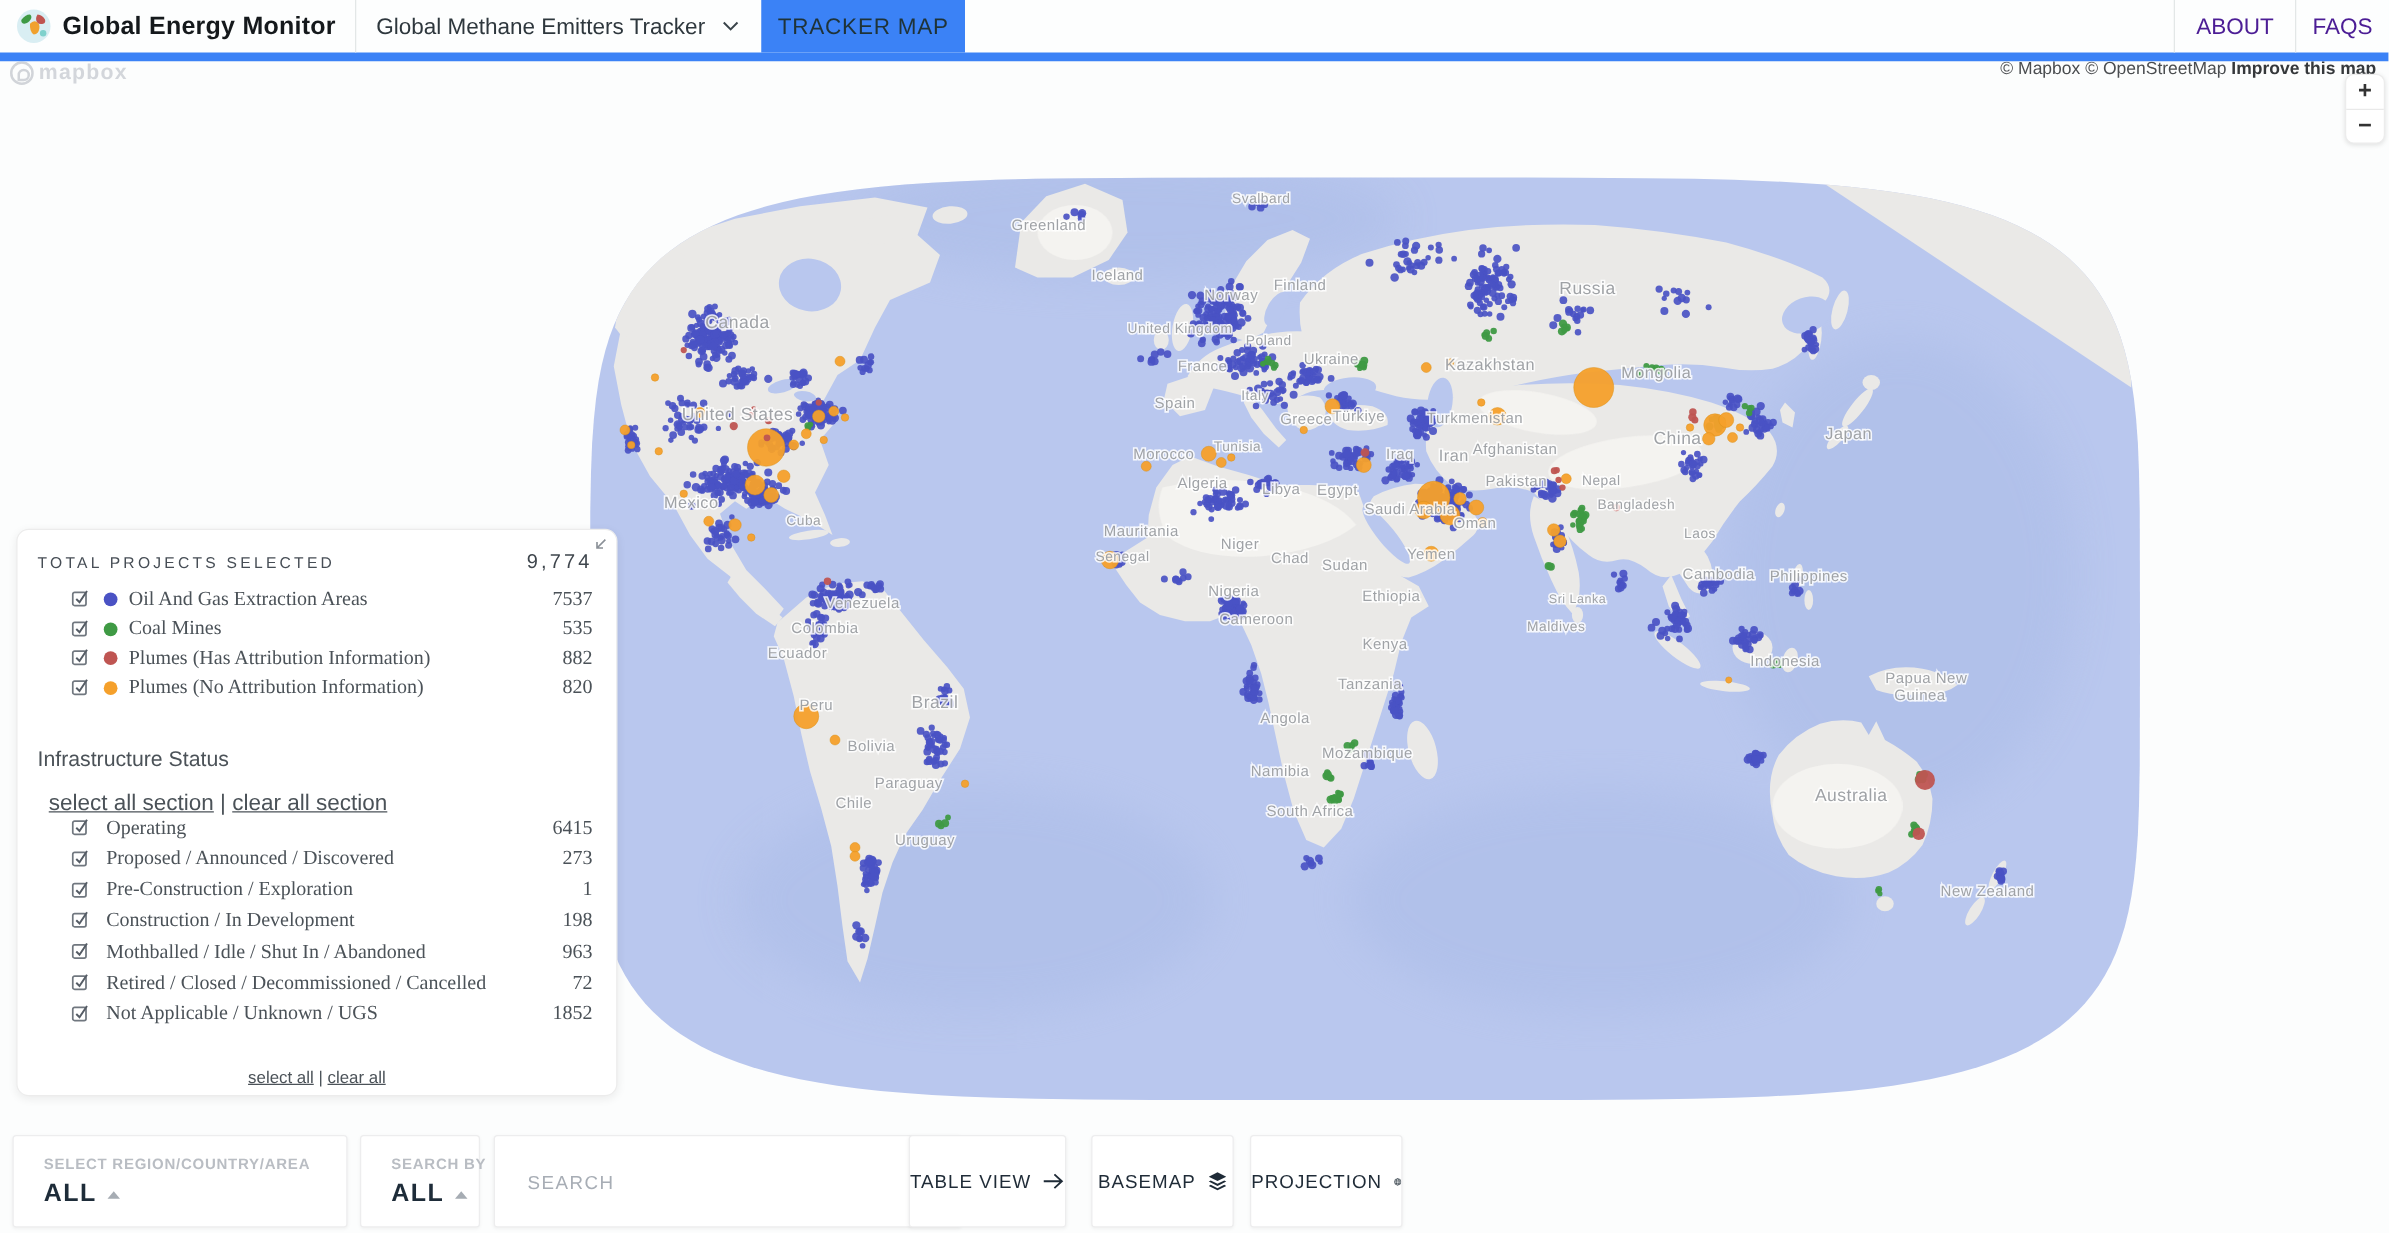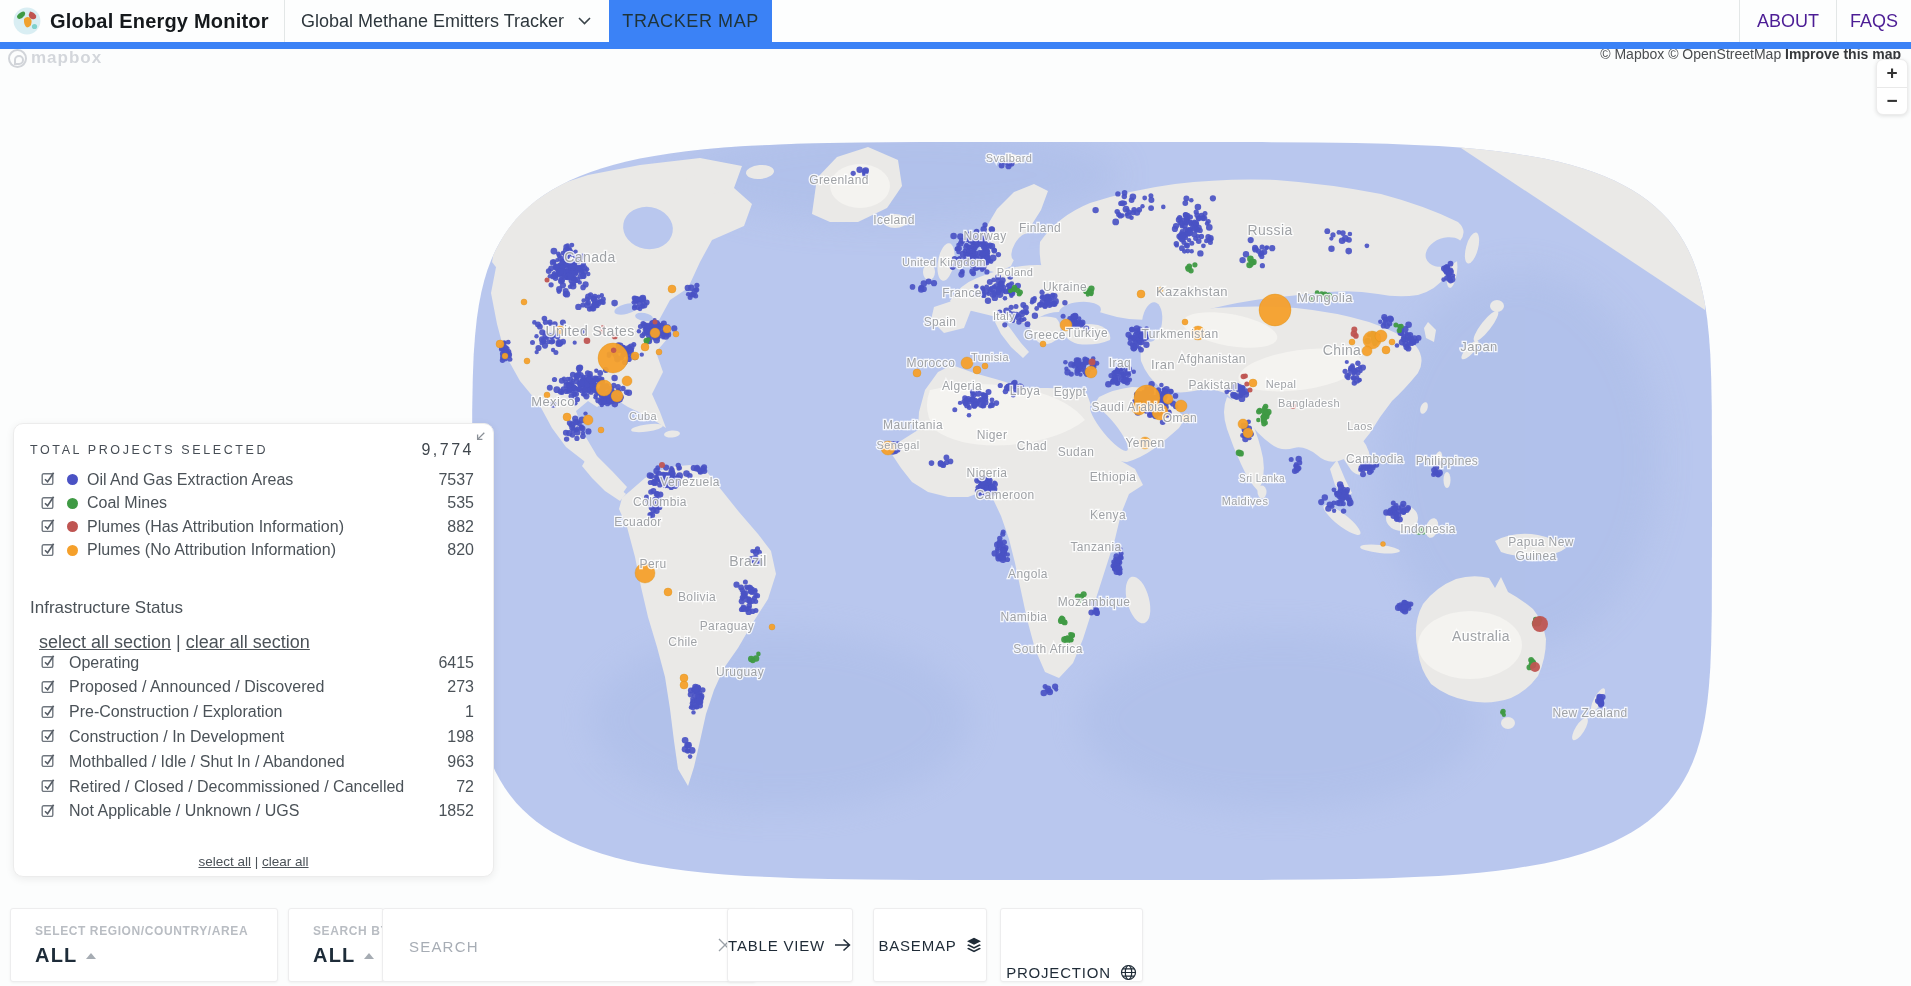--- a/index.html
+++ b/index.html
@@ -29,21 +29,21 @@
   .hlink{display:flex;align-items:center;justify-content:center;font-size:18px;color:#4c1d95;border-left:1px solid #e3e7e7;cursor:pointer;}
   .hlink.about{width:96px;}
   .hlink.faqs{width:74px;}
 
   
   .legend{position:absolute;left:13px;top:423px;width:479px;height:452px;background:#fff;border:1px solid #ececec;border-radius:10px;box-shadow:0 2px 8px rgba(0,0,0,.07);z-index:20;}
   .legend .collapse{position:absolute;right:7px;top:5px;cursor:pointer;}
   .ltitle-row{position:absolute;left:16px;right:19px;top:16px;height:20px;display:flex;justify-content:space-between;align-items:center;}
   .ltitle{font-size:12.5px;letter-spacing:2.6px;color:#464d55;}
   .lvalue{font-size:16px;letter-spacing:2.5px;color:#3f464d;}
-  .lrow{position:absolute;left:0;right:0;height:23px;display:flex;align-items:center;}
+  .lrow{position:absolute;left:16px;right:0;height:23px;display:flex;align-items:center;font-family:Liberation Serif, serif;}
   .lrow .cb{position:absolute;left:27px;top:3px;width:15px;height:15px;cursor:pointer;}
   .lrow .cdot{position:absolute;left:53px;top:6px;width:11px;height:11px;border-radius:50%;}
   .lrow .llabel{position:absolute;left:73px;font-size:16px;color:#4b5258;white-space:nowrap;}
   .lrow.status .llabel{left:55px;}
   .lrow .lcount{position:absolute;right:19px;font-size:16px;color:#4b5258;}
   .lheading{position:absolute;left:16px;top:174px;font-size:17px;color:#4b5258;}
   .llinks{position:absolute;left:25px;top:208px;font-size:18px;color:#4b5258;}
   .llinks a,.lfoot a{color:#4b5258;text-decoration:underline;cursor:pointer;}
   .lfoot{position:absolute;left:0;right:0;top:430px;text-align:center;font-size:13.5px;color:#4b5258;}
 
@@ -2607,21 +2607,21 @@
   </div>
 
   <div class="card" style="left:288px;width:96px;">
     <span class="clabel">SEARCH BY</span>
     <span class="cvalue">
         <span>ALL</span>
         <span class="caret-up"></span>
       </span>
   </div>
 
-  <div class="card search-card" style="left:382px;width:374px;">
+  <div class="card search-card" style="left:395px;width:374px;">
     <input type="text" placeholder="SEARCH" style="">
     <span class="clear-x">
       <svg width="16" height="16" viewBox="0 0 16 16">
           <path d="M2 2 L14 14 M14 2 L2 14" stroke="#9aa1a8" stroke-width="1.4" fill="none"></path>
         </svg>
     </span>
   </div>
 
   <div class="card btn-card" style="left:727px;width:126px;">
     <span>TABLE VIEW</span>
@@ -2632,21 +2632,21 @@
 
   <div class="card btn-card" style="left:873px;width:114px;">
     <span>BASEMAP</span>
     <svg width="16" height="16" viewBox="0 0 16 16" fill="#1f2b37">
         <path d="M8 0.8 L15 4.3 L8 7.8 L1 4.3 Z"></path>
         <path d="M2.6 7.3 L1 8.2 L8 11.7 L15 8.2 L13.4 7.3 L8 10 Z"></path>
         <path d="M2.6 10.8 L1 11.7 L8 15.2 L15 11.7 L13.4 10.8 L8 13.5 Z"></path>
       </svg>
   </div>
 
-  <div class="card btn-card" style="left:1000px;width:143px;align-items:flex-end;">
+  <div class="card btn-card" style="left:1000px;width:122px;">
     <span>PROJECTION</span>
     <svg width="17" height="17" viewBox="0 0 17 17" fill="none" stroke="#1f2b37" stroke-width="1.2">
         <circle cx="8.5" cy="8.5" r="7"></circle>
         <ellipse cx="8.5" cy="8.5" rx="3.2" ry="7"></ellipse>
         <path d="M1.6 8.5 H15.4 M2.6 4.8 H14.4 M2.6 12.2 H14.4"></path>
       </svg>
   </div>
 
 </div>
 

